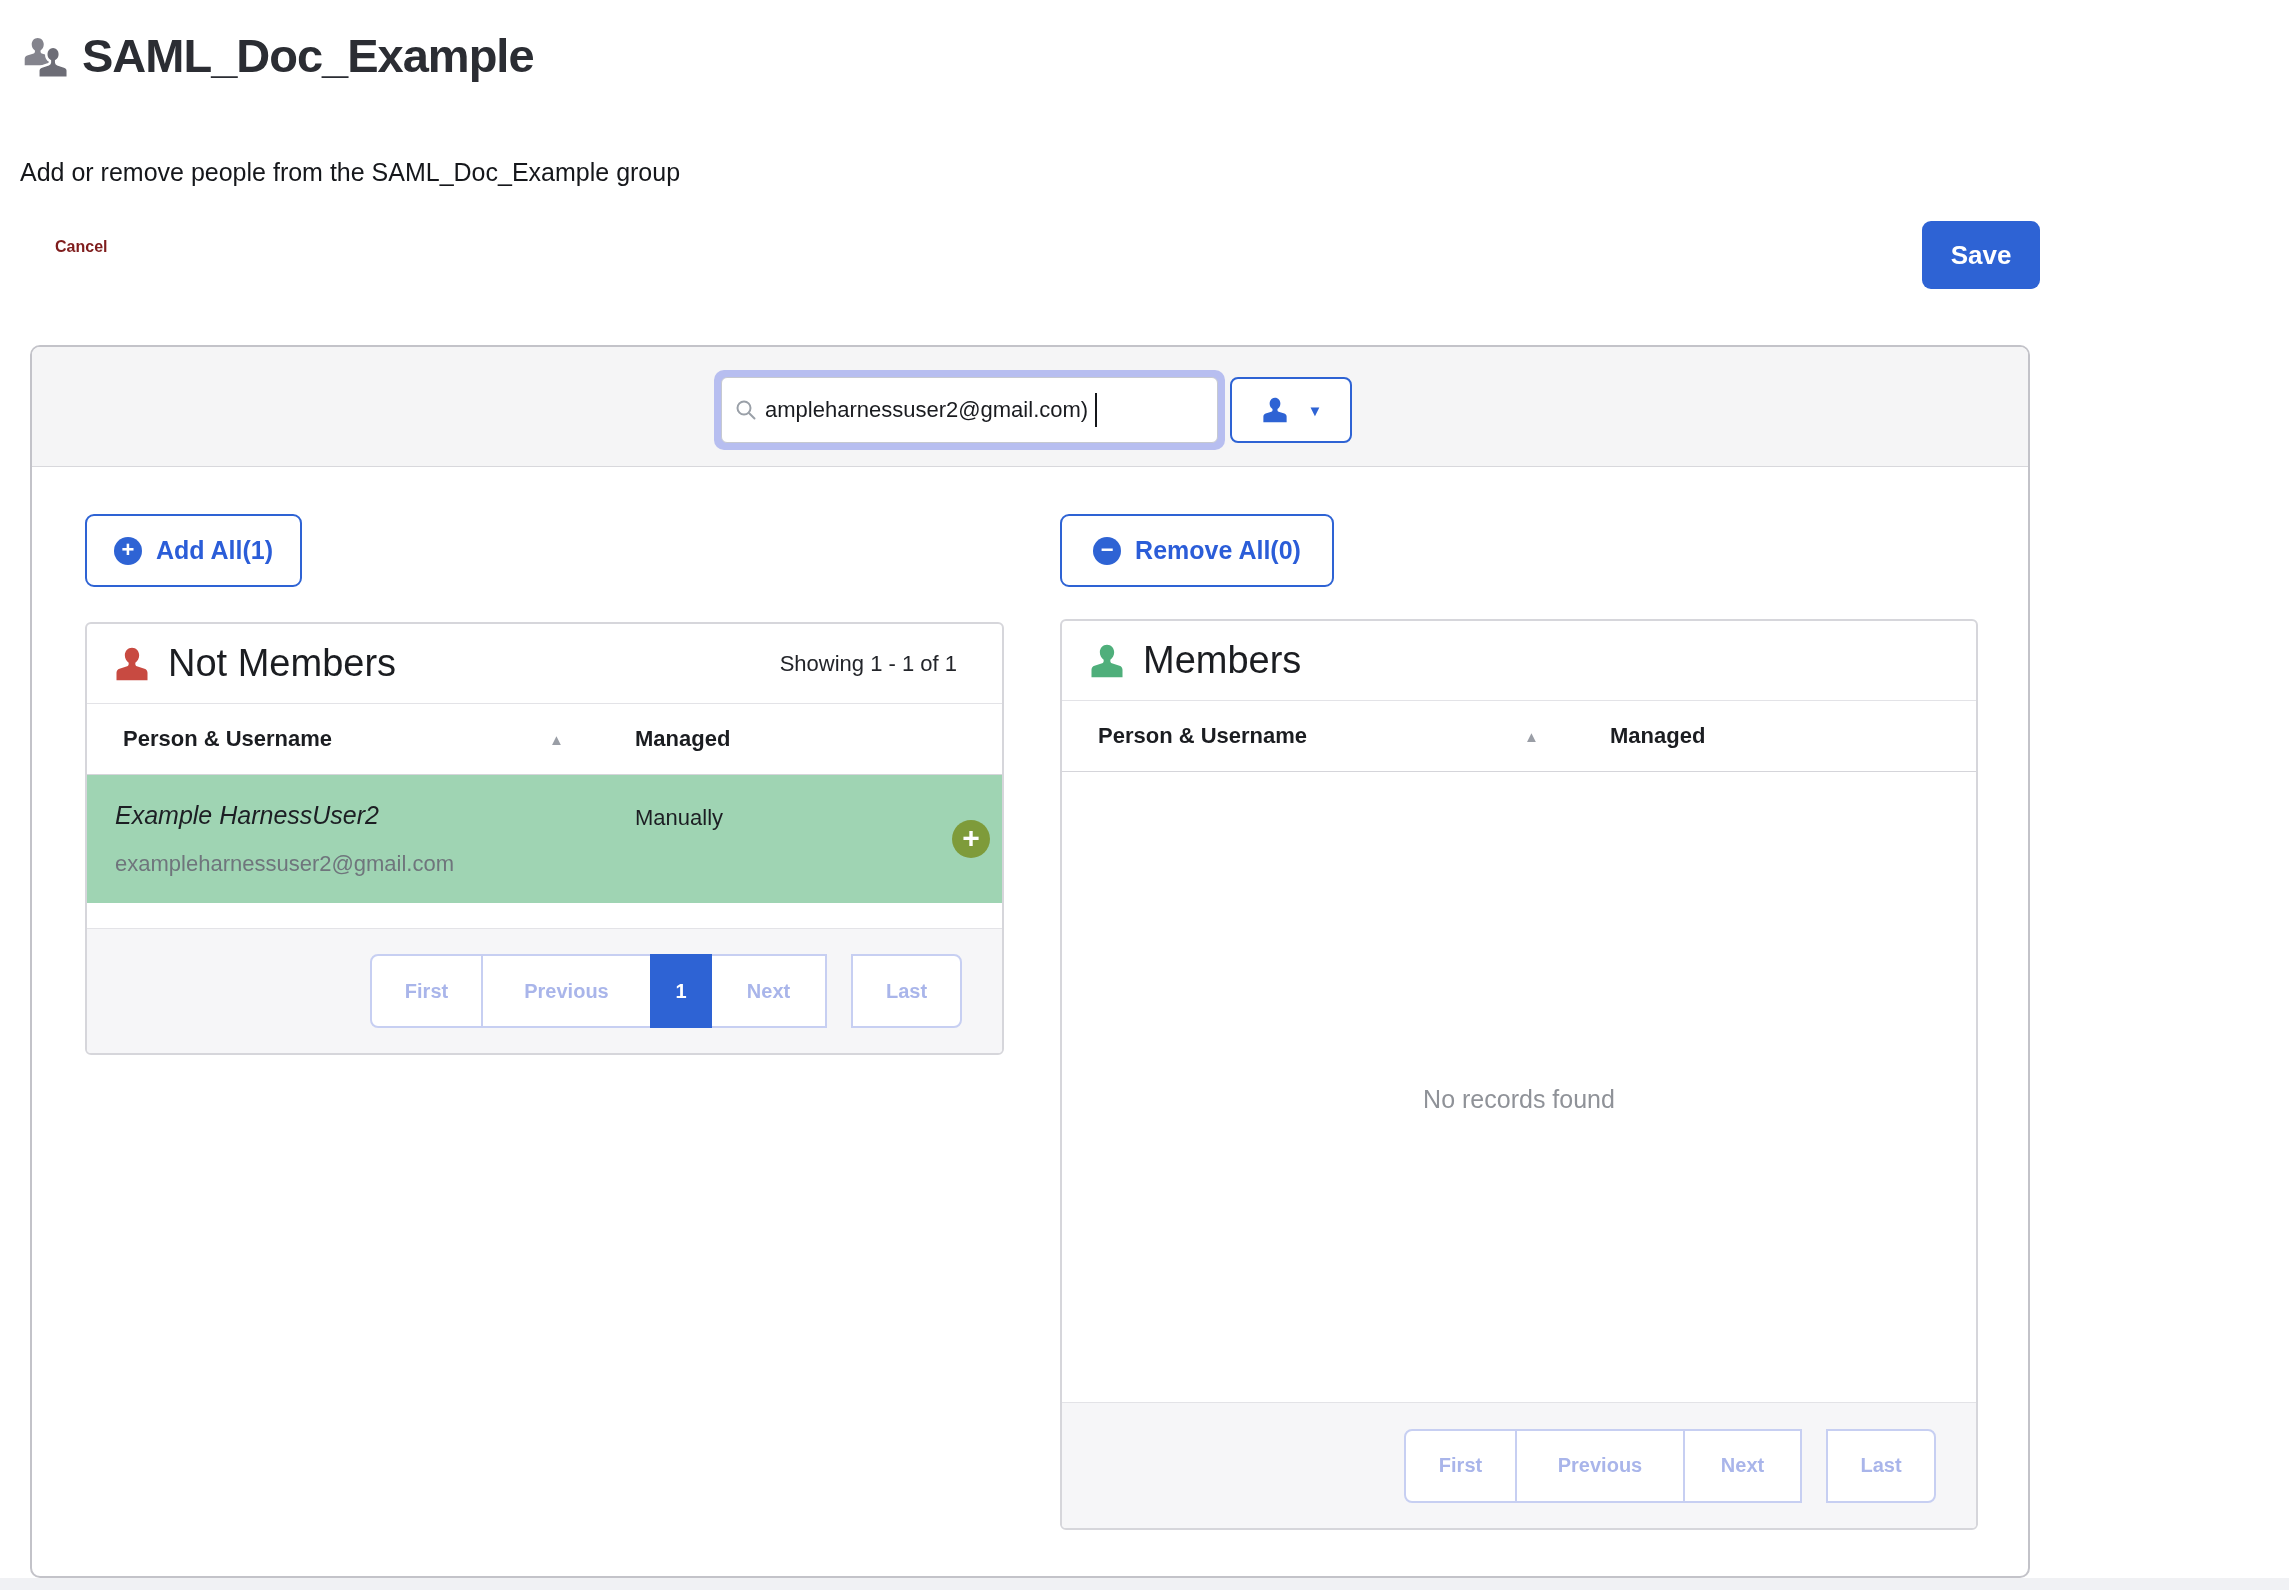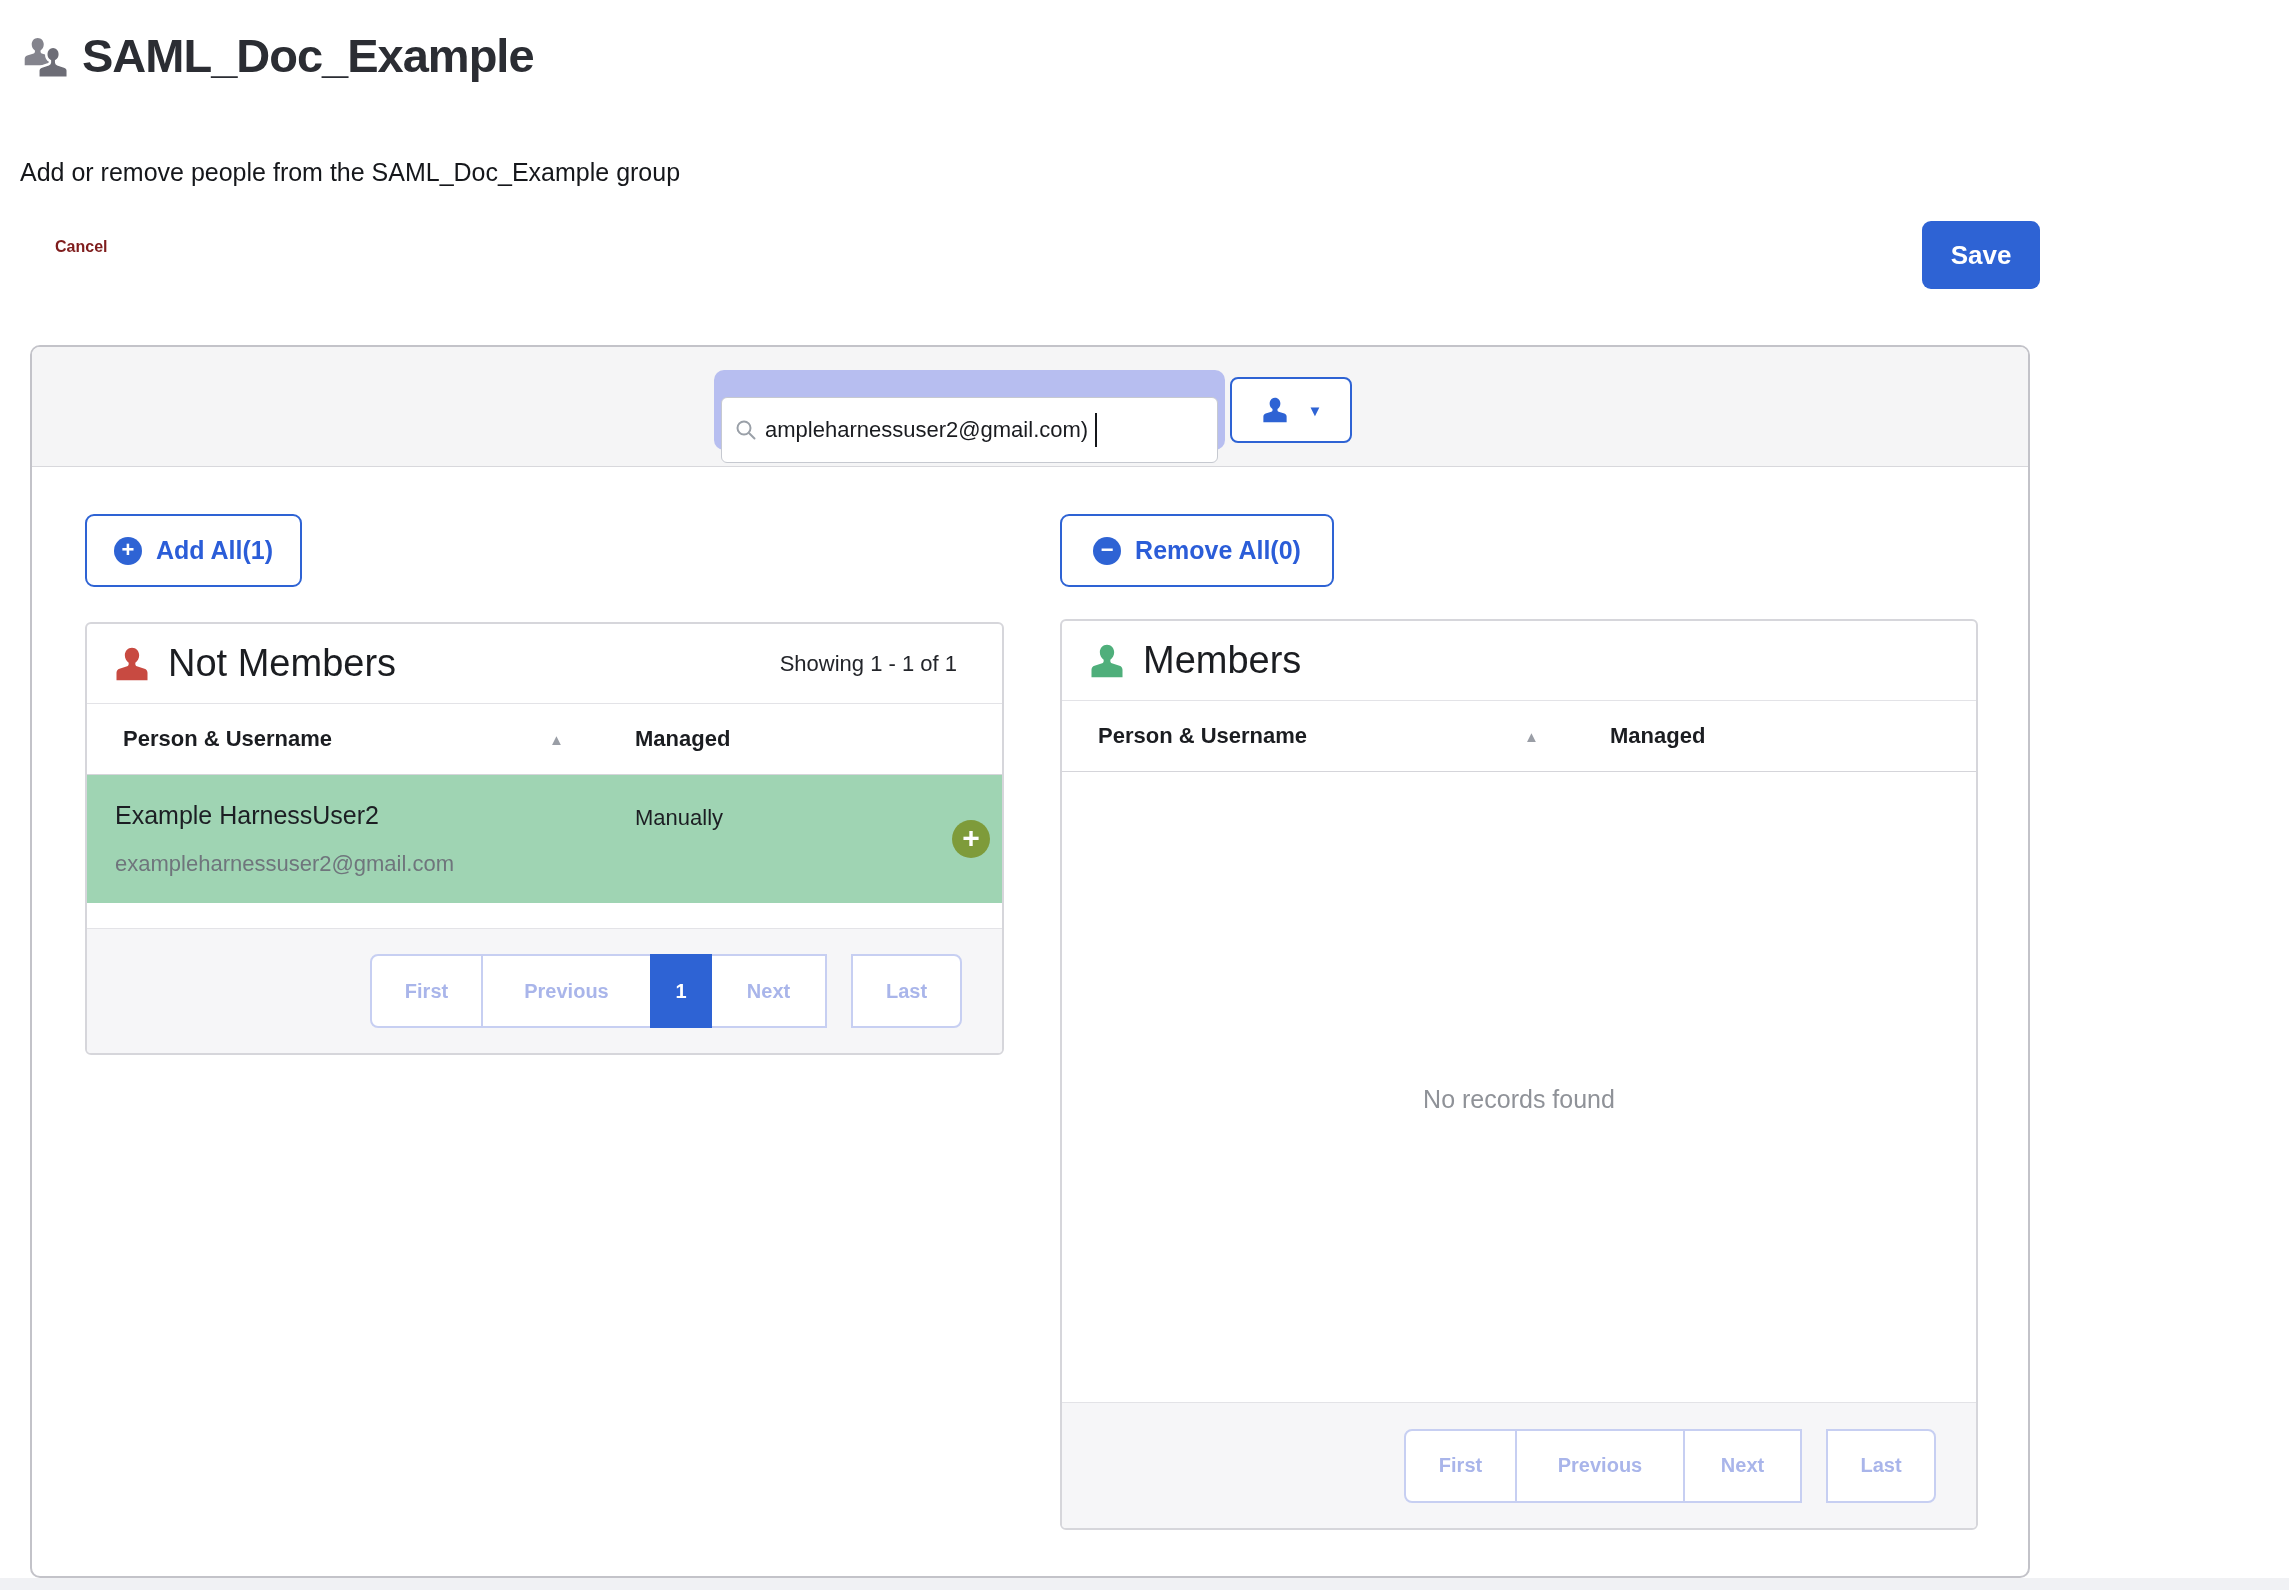--- a/index.html
+++ b/index.html
@@ -40,21 +40,21 @@
     background:#f5f5f6; border-bottom:1px solid #d8d8dc; border-radius:8px 8px 0 0;
   }
   .search-ring {
     position:absolute; left:682px; top:23px; width:511px; height:80px;
     background:#b7bef0; border-radius:10px; padding:7px;
   }
   .search-box {
     width:100%; height:100%; background:#ffffff;
     border:1px solid #c6c9d0; border-radius:6px;
     display:flex; align-items:center; gap:7px; padding:0 12px;
-    overflow:hidden; cursor:text;margin-top:20px;
+    overflow:hidden; cursor:text;
   }
   .search-box svg { flex:0 0 auto; }
   .search-text { font-size:22px; color:#191b1f; white-space:nowrap; }
   .text-caret { flex:0 0 auto; width:2px; height:34px; background:#15171b; }
   .person-filter {
     position:absolute; left:1198px; top:30px; width:122px; height:66px;
     background:#ffffff; border:2px solid #2e63d4; border-radius:8px;
     display:flex; align-items:center; justify-content:center; gap:18px; cursor:pointer;
   }
   .chevron { color:#2e63d4; font-size:15px; }
@@ -94,21 +94,21 @@
   .col-header {
     position:relative; height:71px; border-bottom:1px solid #d5d5da;
     display:flex; align-items:center; padding:0 36px;
     font-size:22px; font-weight:bold; color:#1b1d21;
   }
   .sort-arrow { position:absolute; left:462px; font-size:15px; color:#9a9ea6; }
   .col-managed { position:absolute; left:548px; cursor:pointer; }
   .col-person { cursor:pointer; }
 
   .member-row { position:relative; height:128px; background:#9fd4b3; cursor:pointer; }
-  .row-name    { position:absolute; left:28px; top:26px; font-size:25px; color:#1c1e23; }
+  .row-name    { position:absolute; left:28px; top:26px; font-size:25px; color:#1c1e23;font-style:italic; }
   .row-email   { position:absolute; left:28px; top:76px; font-size:22px; color:#6f757c; }
   .row-managed { position:absolute; left:548px; top:30px; font-size:22px; color:#1c1e23; }
   .add-badge {
     position:absolute; right:12px; top:45px; width:38px; height:38px;
     border-radius:50%; background:#7e9b3a; color:#ffffff;
     display:flex; align-items:center; justify-content:center;
     font-size:30px; font-weight:bold; line-height:1; padding-bottom:3px; cursor:pointer;
   }
 
   .panel-footer {

